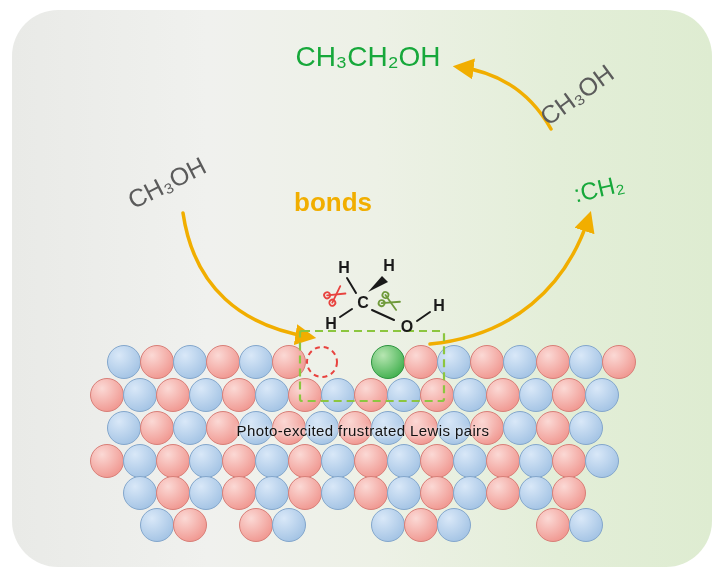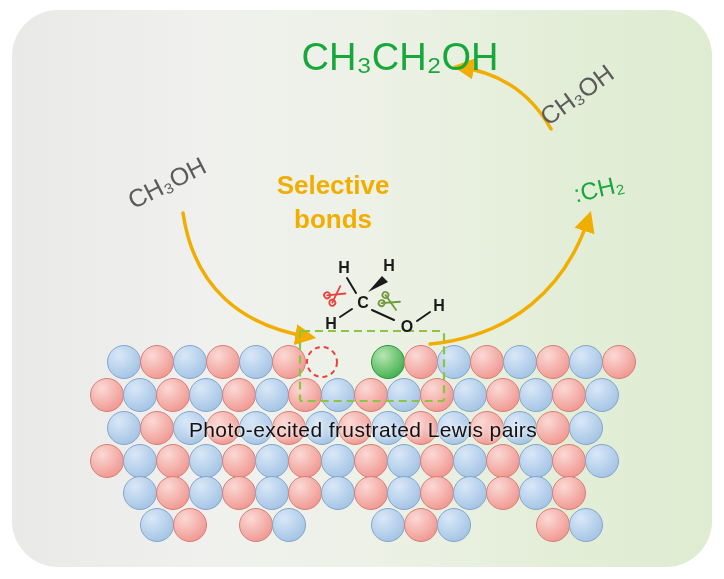--- a/index.html
+++ b/index.html
@@ -6,26 +6,26 @@
   body{
     width:724px;height:579px;position:relative;overflow:hidden;background:#ffffff;
     font-family:"Liberation Sans","DejaVu Sans",sans-serif;
   }
   .card{
     position:absolute;left:12px;top:10px;right:12px;bottom:12px;border-radius:46px;
     background:linear-gradient(90deg,#e9eae7 0%,#f0f1ee 28%,#edf1e6 52%,#e3eed8 78%,#deecd1 100%);
   }
   svg.layer{position:absolute;left:0;top:0;width:724px;height:579px;}
   .txt{position:absolute;transform:translate(-50%,-50%);white-space:nowrap;z-index:5;}
-  .product{left:368px;top:57px;font-size:38px;color:var(--text_green);margin-left:32px;}
+  .product{left:368px;top:57px;font-size:28px;color:var(--text_green);}
   .meoh-l{left:167px;top:183px;font-size:25px;color:var(--text_gray);transform:translate(-50%,-50%) rotate(-27deg);}
   .meoh-r{left:577px;top:95px;font-size:25px;color:var(--text_gray);transform:translate(-50%,-50%) rotate(-36deg);}
   .carbene{left:599px;top:189px;font-size:24px;color:var(--text_green);transform:translate(-50%,-50%) rotate(-13deg);}
   .process{left:333px;top:203px;text-align:center;font-size:26px;font-weight:bold;color:var(--accent_yellow);line-height:1.3;}
-  .caption{left:363px;top:430px;font-size:21px;color:var(--caption_black);letter-spacing:.4px;
+  .caption{left:363px;top:430px;font-size:15px;color:var(--caption_black);letter-spacing:.4px;
            text-shadow:0 0 4px rgba(255,255,255,.85),0 0 8px rgba(255,255,255,.6);z-index:6;}
   .arrow{fill:none;stroke:var(--accent_yellow);stroke-width:3.5;stroke-linecap:round;marker-end:url(#arrowhead);}
   #arrowhead path{fill:var(--accent_yellow);}
   .sphere{stroke-width:1;}
   .sphere.blue{stroke:var(--sphere_blue_edge);}
   .sphere.red{stroke:var(--sphere_red_edge);}
   .sphere.green{stroke:var(--sphere_green_edge);}
   .vacancy{fill:none;stroke:var(--dashed_red);stroke-width:2;stroke-dasharray:5 4;}
   .site-box{fill:none;stroke:var(--dashed_green);stroke-width:2.2;stroke-dasharray:8 5;}
   .bond{stroke:var(--bond_black);stroke-width:2;stroke-linecap:round;fill:none;}
@@ -185,16 +185,15 @@
     <text class="atom" x="407" y="332">O</text>
     <text class="atom" x="439" y="311">H</text>
   </g>
 </svg>
 
 <div class="txt product">CH₃CH₂OH</div>
 <div class="txt meoh-l">CH₃OH</div>
 <div class="txt meoh-r">CH₃OH</div>
 <div class="txt carbene">:CH₂</div>
 <div class="txt process">
-  <div>Selective</div>
   <div>bonds</div>
 </div>
 <div class="txt caption">Photo-excited frustrated Lewis pairs</div>
 
 </body></html>

